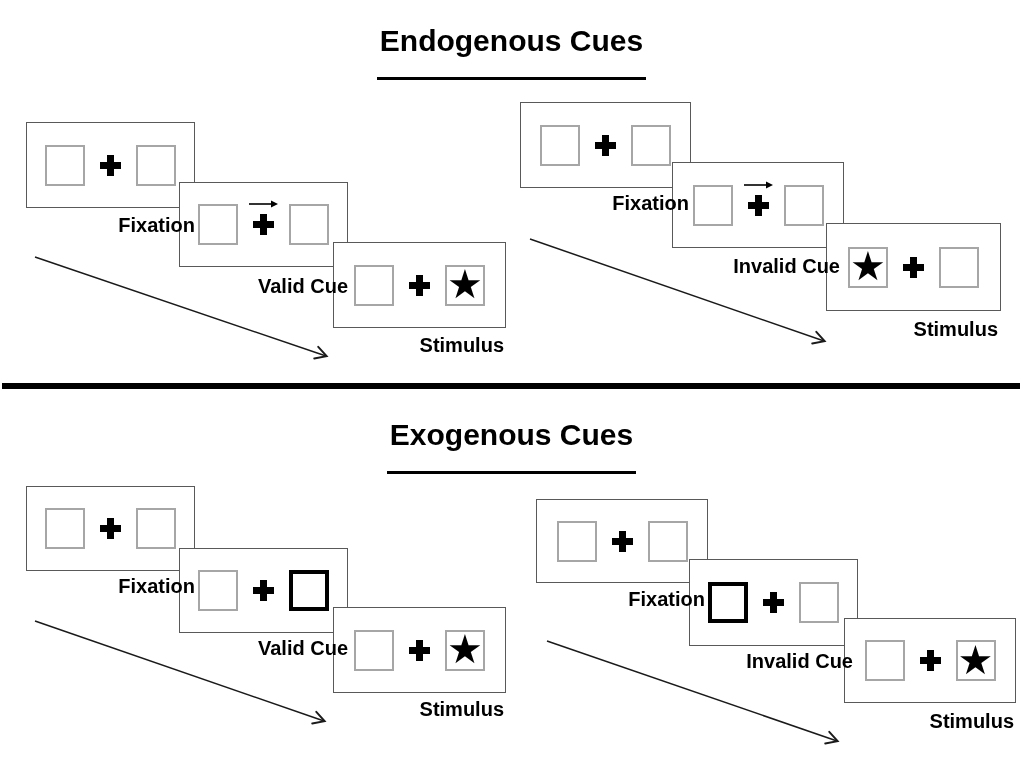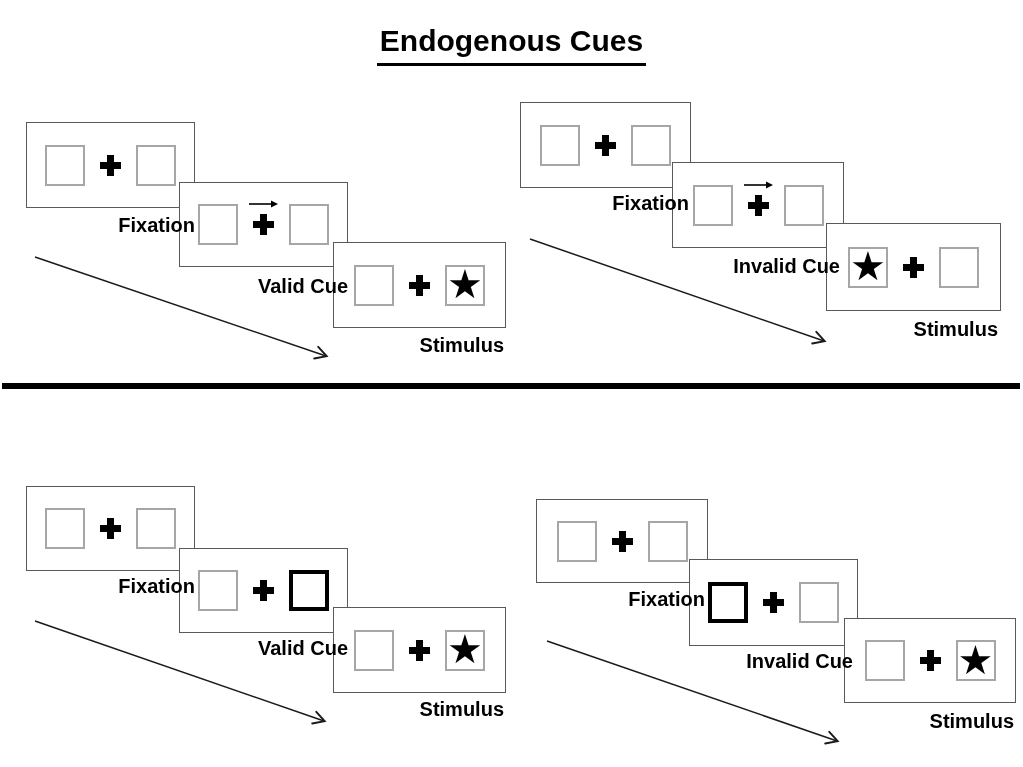--- a/index.html
+++ b/index.html
@@ -3,21 +3,21 @@
 <meta charset="utf-8">
 <style>
   html,body { margin:0; padding:0; background:#fff; }
   .canvas {
     position:relative; width:1023px; height:767px; background:#ffffff;
     font-family:"Liberation Sans", sans-serif; overflow:hidden; color:#000;
   }
   .title-row { position:absolute; left:0; width:100%; text-align:center; z-index:5; }
   .title {
     display:inline-block; font-weight:bold; font-size:30px; line-height:36px;
-    border-bottom:3px solid #000; padding:0 3px 4px 3px;
+    border-bottom:3px solid #000; padding:0 3px 18px 3px;
   }
   .divider { position:absolute; left:2px; right:3px; top:383px; height:6px; background:#000; z-index:5; }
   .arrows-layer { position:absolute; left:0; top:0; z-index:0; }
   .panel {
     position:absolute; background:#fff; border:1px solid #595959; box-sizing:border-box;
     display:flex; align-items:center; justify-content:center;
   }
   .z1 { z-index:1; } .z2 { z-index:2; } .z3 { z-index:3; }
   .box {
     width:40px; height:41px; box-sizing:border-box;
@@ -52,20 +52,23 @@
     <line x1="35" y1="621" x2="324" y2="721" stroke="#1a1a1a" stroke-width="1.5" marker-end="url(#arr)"></line>
     <line x1="547" y1="641" x2="837" y2="741" stroke="#1a1a1a" stroke-width="1.5" marker-end="url(#arr)"></line>
   </svg>
 
   <div class="title-row" style="top:23px">
     <span class="title">Endogenous Cues</span>
   </div>
 
   <div class="divider"></div>
 
+  <div class="title-row" style="top:417px">
+    <span class="title">Exogenous Cues</span>
+  </div>
 
   <div class="panel z1" style="left:26px;top:122px;width:169px;height:86px">
     <div class="box"></div>
     <div class="plus-wrap">
       <div class="plus-icon"></div>
     </div>
     <div class="box"></div>
   </div>
   <div class="panel z2" style="left:179px;top:182px;width:169px;height:85px">
     <div class="box"></div>

